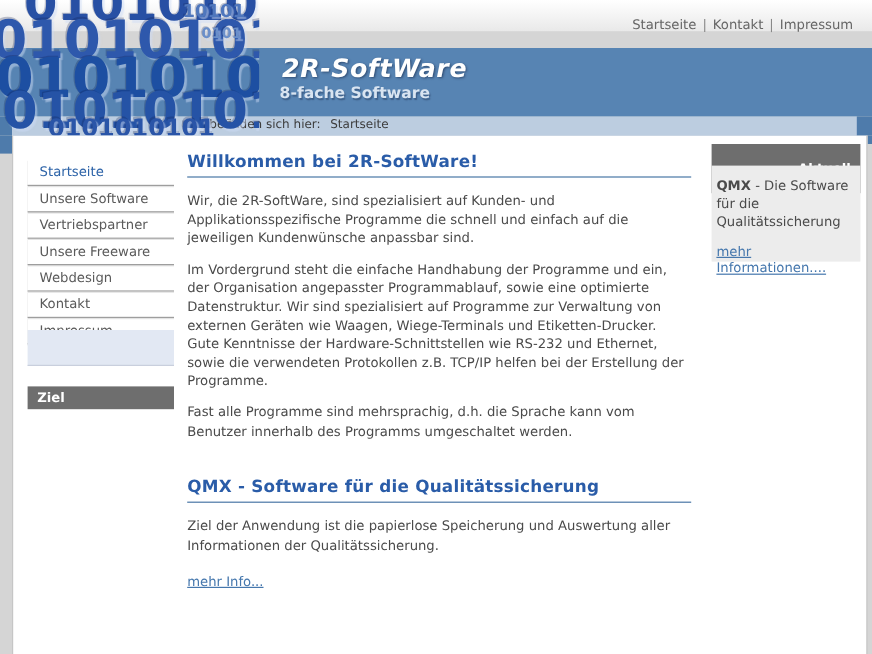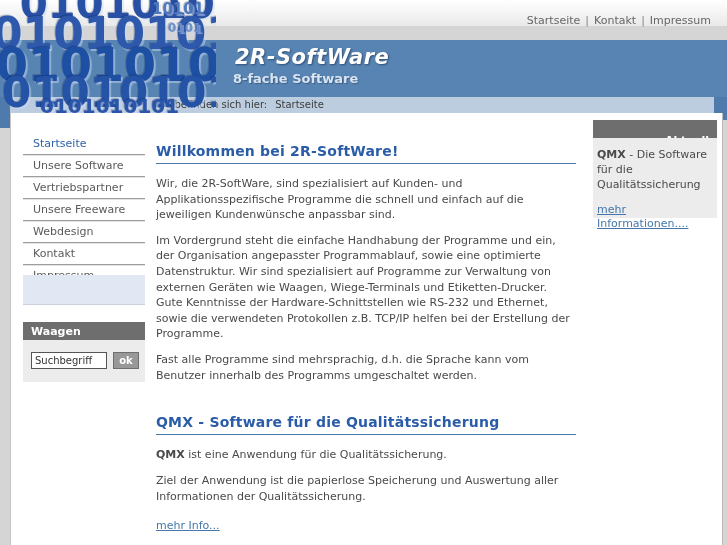--- a/index.html
+++ b/index.html
@@ -62,21 +62,21 @@
     background:#6e6e6e; color:#fff; font-size:11px; font-weight:bold; padding:3px 8px; }
   .search-body { position:absolute; left:12px; top:227px; width:122px; height:42px; background:#ececec; }
   .search-input { position:absolute; left:8px; top:12px; width:76px; height:17px;
     font-size:10px; font-family:"DejaVu Sans",sans-serif; color:#333;
     border:1px solid #555; padding:1px 3px; background:#fff; }
   .search-ok { position:absolute; left:90px; top:12px; width:26px; height:17px;
     background:#989898; color:#fff; font-size:10px; font-weight:bold;
     border:1px solid #6e6e6e; font-family:"DejaVu Sans",sans-serif; }
 
   
-  .main { position:absolute; left:145px; top:0; width:420px; padding-top:30px; }
+  .main { position:absolute; left:145px; top:0; width:420px; padding-top:14px; }
   .main h1, .main h2 { font-size:14px; font-weight:bold; color:#2a5ca8;
     padding-bottom:4px; border-bottom:1px solid #4a77a6; margin-bottom:12px; letter-spacing:.2px; }
   .main p { font-size:11px; color:#4a4a4a; line-height:1.42; margin-bottom:10px; }
   .main .section { margin-top:31px; }
   .main a.more { font-size:11px; color:#4577ad; text-decoration:underline; }
   .bold { font-weight:bold; }
 
   
   .aktuell-title { position:absolute; left:582px; top:7px; width:124px;
     background:#6e6e6e; color:#fff; font-size:11px; font-weight:bold; padding:14px 8px;text-align:right; }
@@ -120,36 +120,31 @@
     <a class="nav-item active">Startseite</a>
     <a class="nav-item">Unsere Software</a>
     <a class="nav-item">Vertriebspartner</a>
     <a class="nav-item">Unsere Freeware</a>
     <a class="nav-item">Webdesign</a>
     <a class="nav-item">Kontakt</a>
     <a class="nav-item">Impressum</a>
   </div>
   <div class="empty-box"></div>
 
-  <div class="search-title">Waagen</div>
-  <div class="search-body">
-    <input class="search-input" type="text" value="Suchbegriff" style="">
-    <button class="search-ok">ok</button>
-  </div>
+  <div class="search-title">Ziel</div>
 
   <div class="main">
 
     <h1>Willkommen bei 2R-SoftWare!</h1>
     <p>Wir, die 2R-SoftWare, sind spezialisiert auf Kunden- und Applikationsspezifische Programme die schnell und einfach auf die jeweiligen Kundenwünsche anpassbar sind.</p>
     <p>Im Vordergrund steht die einfache Handhabung der Programme und ein, der Organisation angepasster Programmablauf, sowie eine optimierte Datenstruktur. Wir sind spezialisiert auf Programme zur Verwaltung von externen Geräten wie Waagen, Wiege-Terminals und Etiketten-Drucker. Gute Kenntnisse der Hardware-Schnittstellen wie RS-232 und Ethernet, sowie die verwendeten Protokollen z.B. TCP/IP helfen bei der Erstellung der Programme.</p>
     <p>Fast alle Programme sind mehrsprachig, d.h. die Sprache kann vom Benutzer innerhalb des Programms umgeschaltet werden.</p>
 
     <div class="section">
       <h2>QMX - Software für die Qualitätssicherung</h2>
-      <p><span class="bold">QMX</span><span> ist eine Anwendung für die Qualitätssicherung.</span></p>
       <p>Ziel der Anwendung ist die papierlose Speicherung und Auswertung aller Informationen der Qualitätssicherung.</p>
       <a class="more">mehr Info...</a>
     </div>
 
   </div>
 
   <div class="aktuell-title">Aktuell</div>
   <div class="aktuell-body">
     <span class="bold">QMX</span><span> - Die Software für die Qualitätssicherung</span>
     <br>

